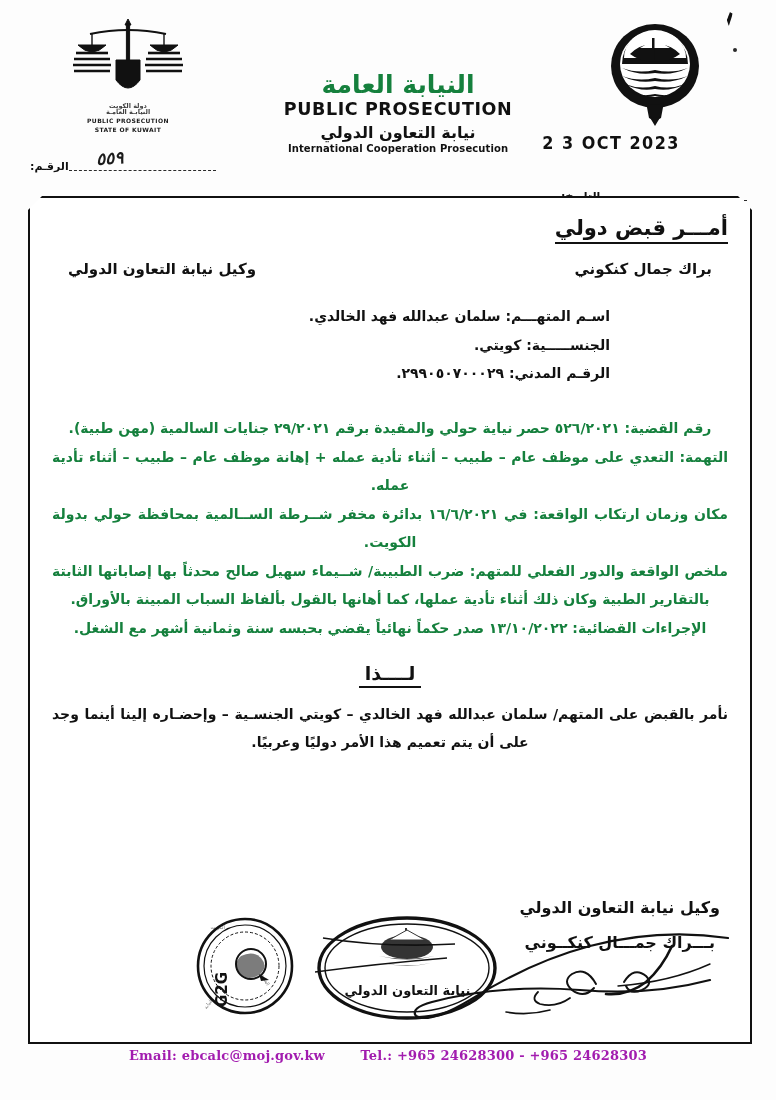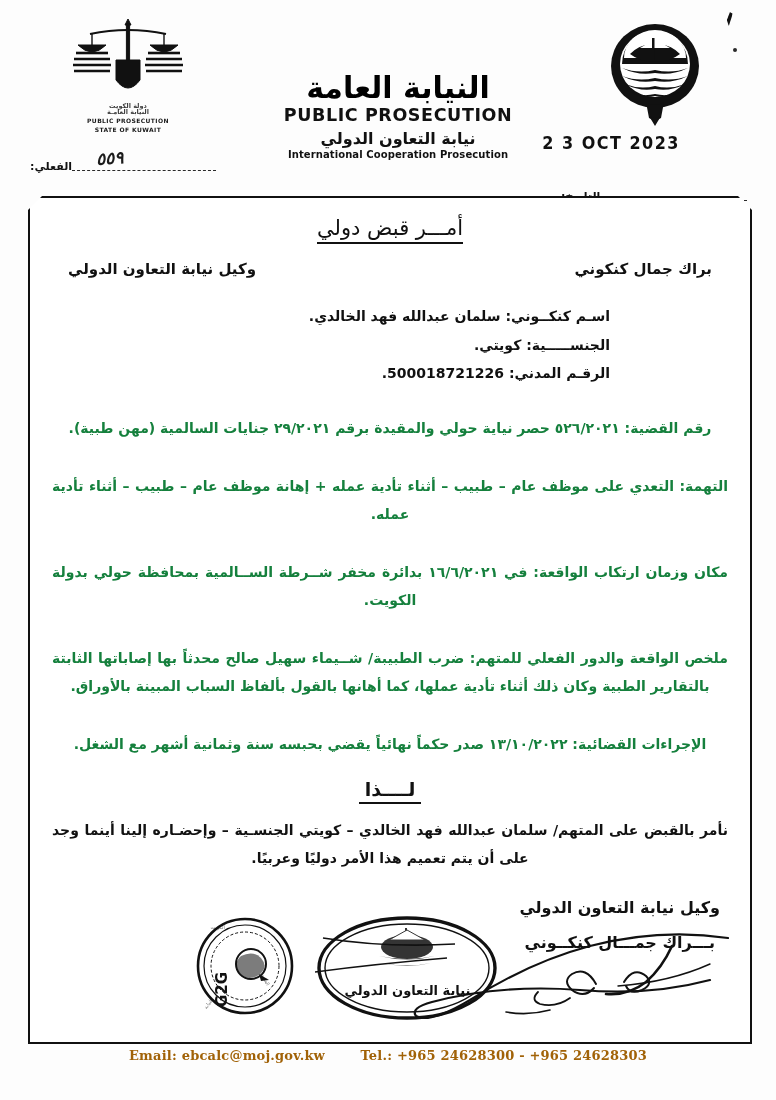--- a/index.html
+++ b/index.html
@@ -58,26 +58,26 @@
 
   
   .masthead {
     position: absolute;
     left: 268px;
     top: 72px;
     width: 260px;
     text-align: center;
   }
   .masthead .ar-big {
-    font-size: 30px;
+    font-size: 25px;
     font-weight: bold;
     line-height: 1.05;
     direction: rtl;
     letter-spacing: .5px;
-    color: #000000;
+    color: #15803d;
   }
   .masthead .en-big {
     font-size: 17.5px;
     font-weight: bold;
     letter-spacing: .6px;
     margin-top: 1px;
     color: #111;
   }
   .masthead .ar-sub {
     font-size: 16px;
@@ -185,23 +185,22 @@
   }
   .frame-inner {
     position: absolute;
     inset: 0;
     padding: 14px 22px 0 22px;
     box-sizing: border-box;
     direction: rtl;
   }
 
   .doc-title {
-    text-align: center;
     font-size: 21px;
-    font-weight: normal;
+    font-weight: bold;
     letter-spacing: 1px;
     margin: 4px 0 0 0;
     direction: rtl;
   }
   .doc-title span {
     border-bottom: 2.5px solid #111;
     padding-bottom: 2px;
   }
 
   .addressee-row {
@@ -226,21 +225,21 @@
     margin-top: 24px;
     direction: rtl;
     font-size: 14px;
     font-weight: bold;
     line-height: 2.05;
     padding-right: 118px;
   }
   .ident-block .row .k { letter-spacing: 1.2px; }
 
   .para {
-    margin-top: 30px;
+    margin-top: 1px;
     text-align: justify;
     text-align-last: center;
   }
   .para.first { margin-top: 0; }
 
   .lada {
     text-align: center;
     font-size: 19px;
     font-weight: bold;
     letter-spacing: 3px;
@@ -326,21 +325,21 @@
 
   
   .footer {
     position: absolute;
     left: 0; right: 0;
     top: 1048px;
     text-align: center;
     font-family: "DejaVu Serif", "Liberation Serif", serif;
     font-size: 13px;
     font-weight: bold;
-    color: #a16207;
+    color: #a21caf;
     letter-spacing: .2px;
   }
   .footer .sep { display: inline-block; width: 26px; }
 </style>
 </head>
 <body>
 
 <div class="page">
 
   <div class="header">
@@ -362,21 +361,21 @@
             <line x1="2" y1="53" x2="38" y2="53"></line>
             <line x1="76" y1="35" x2="108" y2="35"></line>
             <line x1="74" y1="41" x2="110" y2="41"></line>
             <line x1="73" y1="47" x2="111" y2="47"></line>
             <line x1="74" y1="53" x2="110" y2="53"></line>
           </g>
           <path d="M44 42 L68 42 L68 62 Q56 78 44 62 Z"></path>
         </g>
       </svg>
       <div class="emblem-ar">دولة الكويت</div>
-      <div class="emblem-ar">النيابة العامـة</div>
+      <div class="emblem-ar">النيابـة العامـة</div>
       <div class="emblem-en">PUBLIC PROSECUTION</div>
       <div class="emblem-en">STATE OF KUWAIT</div>
     </div>
 
     <div class="masthead">
       <div class="ar-big">النيابة العامة</div>
       <div class="en-big">PUBLIC PROSECUTION</div>
       <div class="ar-sub">نيابة التعاون الدولي</div>
       <div class="en-sub">International Cooperation Prosecution</div>
     </div>
@@ -401,21 +400,21 @@
           <path d="M49 98 q6 3 12 0 l-6 10z" fill="#111"></path>
         </g>
       </svg>
     </div>
     <div class="speck1"></div>
     <div class="speck2"></div>
 
     <div class="datestamp">2 3 OCT 2023</div>
 
     <div class="field-line" id="num-field">
-      <div class="lbl">الفعلي:</div>
+      <div class="lbl">الرقـم:</div>
       <div class="dashes"></div>
     </div>
     <div class="handwriting">٥٥٩</div>
 
     <div class="field-line" id="date-field">
       <div class="lbl">التاريخ:</div>
       <div class="dashes"></div>
     </div>
   </div>
 
@@ -426,30 +425,30 @@
         <span>أمـــر قبض دولي</span>
       </div>
 
       <div class="addressee-row">
         <div>براك جمال كنكوني</div>
         <div>وكيل نيابة التعاون الدولي</div>
       </div>
 
       <div class="ident-block">
         <div class="row">
-          <span class="k">اسـم كنكــوني:</span>
+          <span class="k">اسـم المتهـــم:</span>
           <span class="v">سلمان عبدالله فهد الخالدي.</span>
         </div>
         <div class="row">
           <span class="k">الجنســـــية:</span>
           <span class="v">كويتي.</span>
         </div>
         <div class="row">
           <span class="k">الرقـم المدني:</span>
-          <span class="v">500018721226.</span>
+          <span class="v">٢٩٩٠٥٠٧٠٠٠٢٩.</span>
         </div>
       </div>
 
       <div class="body-block">
         <div class="para first">رقم القضية: ٥٢٦/٢٠٢١ حصر نياية حولي والمقيدة برقم ٢٩/٢٠٢١ جنايات السالمية (مهن طبية).</div>
         <div class="para">التهمة: التعدي على موظف عام – طبيب – أثناء تأدية عمله + إهانة موظف عام – طبيب – أثناء تأدية عمله.</div>
         <div class="para">مكان وزمان ارتكاب الواقعة: في ١٦/٦/٢٠٢١ بدائرة مخفر شــرطة الســالمية بمحافظة حولي بدولة الكويت.</div>
         <div class="para">ملخص الواقعة والدور الفعلي للمتهم: ضرب الطبيبة/ شــيماء سهيل صالح محدثاً بها إصاباتها الثابتة بالتقارير الطبية وكان ذلك أثناء تأدية عملها، كما أهانها بالقول بألفاظ السباب المبينة بالأوراق.</div>
         <div class="para">الإجراءات القضائية: ١٣/١٠/٢٠٢٢ صدر حكماً نهائياً يقضي بحبسه سنة وثمانية أشهر مع الشغل.</div>
       </div>

